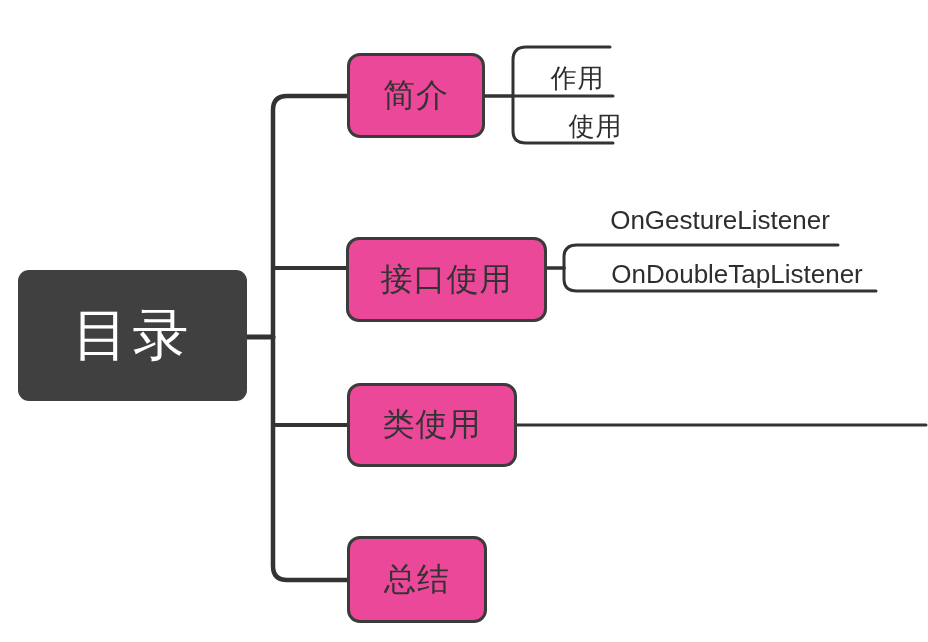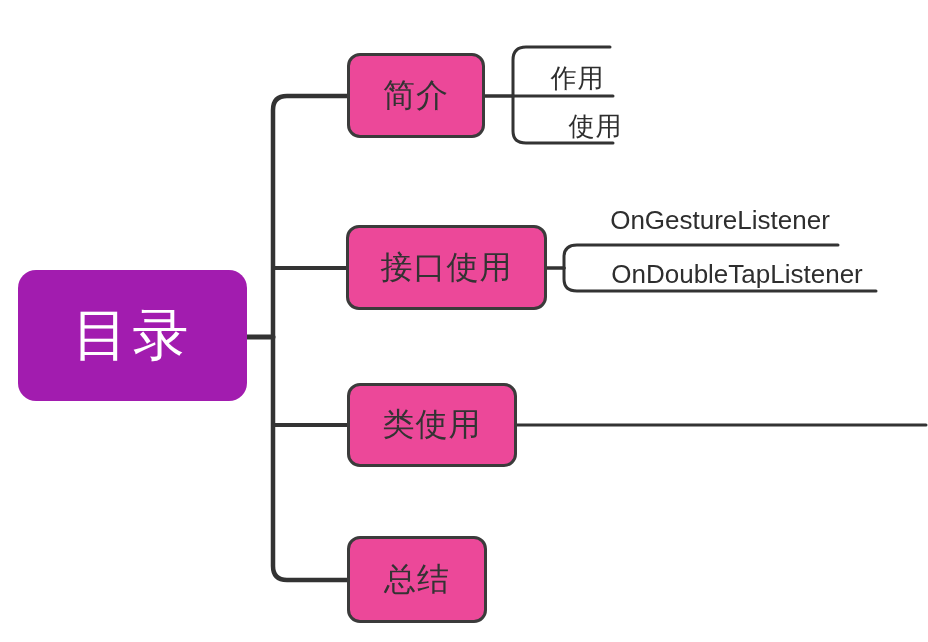--- a/index.html
+++ b/index.html
@@ -30,23 +30,23 @@
     justify-content: center;
     background: #ec4899;
     border: 3px solid #3b3b3b;
     border-radius: 13px;
     color: #333333;
     font-size: 32px;
     letter-spacing: 1px;
     cursor: default;
   }
   .node.root {
-    background: #a21caf;
+    background: #404040;
     border: none;
-    border-radius: 18px;
+    border-radius: 11px;
     color: #ffffff;
     font-size: 56px;
     letter-spacing: 4px;
     font-weight: 500;
     justify-content: center;
   }
   .leaf-label {
     position: absolute;
     text-align: center;
     color: #2e2e2e;
@@ -89,21 +89,21 @@
   </svg>
 
   <div class="node root" style="left:18px; top:270px; width:229px; height:131px;">
     <span>目录</span>
   </div>
 
   <div class="node" style="left:347px; top:53px; width:138px; height:85px;">
     <span>简介</span>
   </div>
 
-  <div class="node" style="left:346px; top:225px; width:201px; height:85px;align-items:center;">
+  <div class="node" style="left:346px; top:237px; width:201px; height:85px;align-items:center;">
     <span>接口使用</span>
   </div>
 
   <div class="node" style="left:347px; top:383px; width:170px; height:84px;">
     <span>类使用</span>
   </div>
 
   <div class="node" style="left:347px; top:536px; width:140px; height:87px;text-align:center;">
     <span>总结</span>
   </div>

